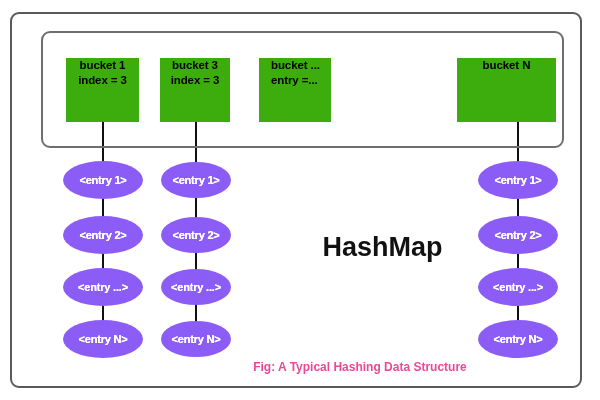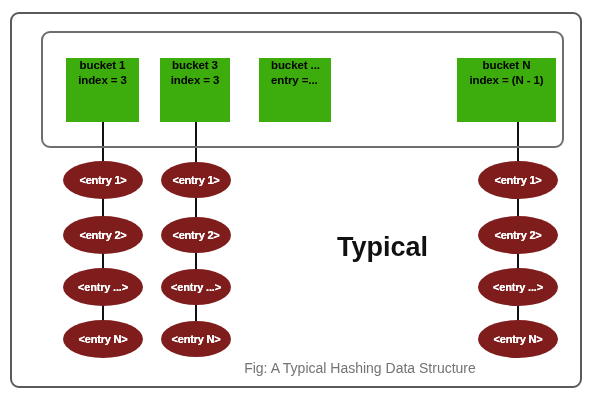--- a/index.html
+++ b/index.html
@@ -41,40 +41,40 @@
   #bucket-3{left:457px;width:99px;}
 
   
   .connector{
     position:absolute;width:2.4px;background:#111111;
   }
 
   
   .entry{
     position:absolute;
-    background:#7f1d1d;
+    background:#8b5cf6;
     border-radius:50%;
     display:flex;align-items:center;justify-content:center;
     color:#ffffff;font-weight:bold;font-size:11px;
     white-space:nowrap;
     letter-spacing:-0.2px;
     text-shadow:0 0 0 #fff;
   }
 
   
   .hashmap-title{
     position:absolute;left:300px;top:232px;width:165px;
     text-align:center;
     font-size:27px;font-weight:bold;color:#111111;
     letter-spacing:0px;
   }
   .caption{
     position:absolute;left:180px;top:360px;width:360px;
     text-align:center;
-    font-size:14px;font-weight:normal;color:#737373;
+    font-size:12px;font-weight:bold;color:#ec4899;
   }
 </style>
 </head>
 <body>
 
 <div id="stage">
 
   <div class="outer-frame"></div>
 
   <div id="connector-layer">
@@ -92,34 +92,33 @@
   <div class="bucket center" id="bucket-1">
     <span>bucket 3</span>
     <span>index = 3</span>
   </div>
   <div class="bucket left" id="bucket-2">
     <span>bucket ...</span>
     <span>entry =...</span>
   </div>
   <div class="bucket center" id="bucket-3">
     <span>bucket N</span>
-    <span>index = (N - 1)</span>
   </div>
 
   <div id="chain-layer">
       <div class="entry" style="left: 63px; top: 161px; width: 80px; height: 38px;">&lt;entry 1&gt;</div>
       <div class="entry" style="left: 63px; top: 216px; width: 80px; height: 38px;">&lt;entry 2&gt;</div>
       <div class="entry" style="left: 63px; top: 268px; width: 80px; height: 38px;">&lt;entry ...&gt;</div>
       <div class="entry" style="left: 63px; top: 320px; width: 80px; height: 38px;">&lt;entry N&gt;</div>
       <div class="entry" style="left: 161px; top: 162px; width: 70px; height: 36px;">&lt;entry 1&gt;</div>
       <div class="entry" style="left: 161px; top: 217px; width: 70px; height: 36px;">&lt;entry 2&gt;</div>
       <div class="entry" style="left: 161px; top: 269px; width: 70px; height: 36px;">&lt;entry ...&gt;</div>
       <div class="entry" style="left: 161px; top: 321px; width: 70px; height: 36px;">&lt;entry N&gt;</div>
       <div class="entry" style="left: 478px; top: 161px; width: 80px; height: 38px;">&lt;entry 1&gt;</div>
       <div class="entry" style="left: 478px; top: 216px; width: 80px; height: 38px;">&lt;entry 2&gt;</div>
       <div class="entry" style="left: 478px; top: 268px; width: 80px; height: 38px;">&lt;entry ...&gt;</div>
       <div class="entry" style="left: 478px; top: 320px; width: 80px; height: 38px;">&lt;entry N&gt;</div>
     </div>
 
-  <div class="hashmap-title">Typical</div>
+  <div class="hashmap-title">HashMap</div>
   <div class="caption">Fig: A Typical Hashing Data Structure</div>
 
 </div>
 
 </body></html>

